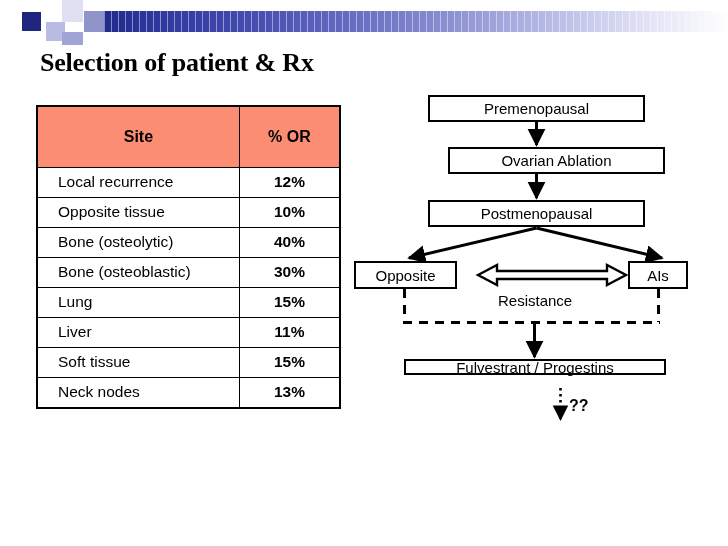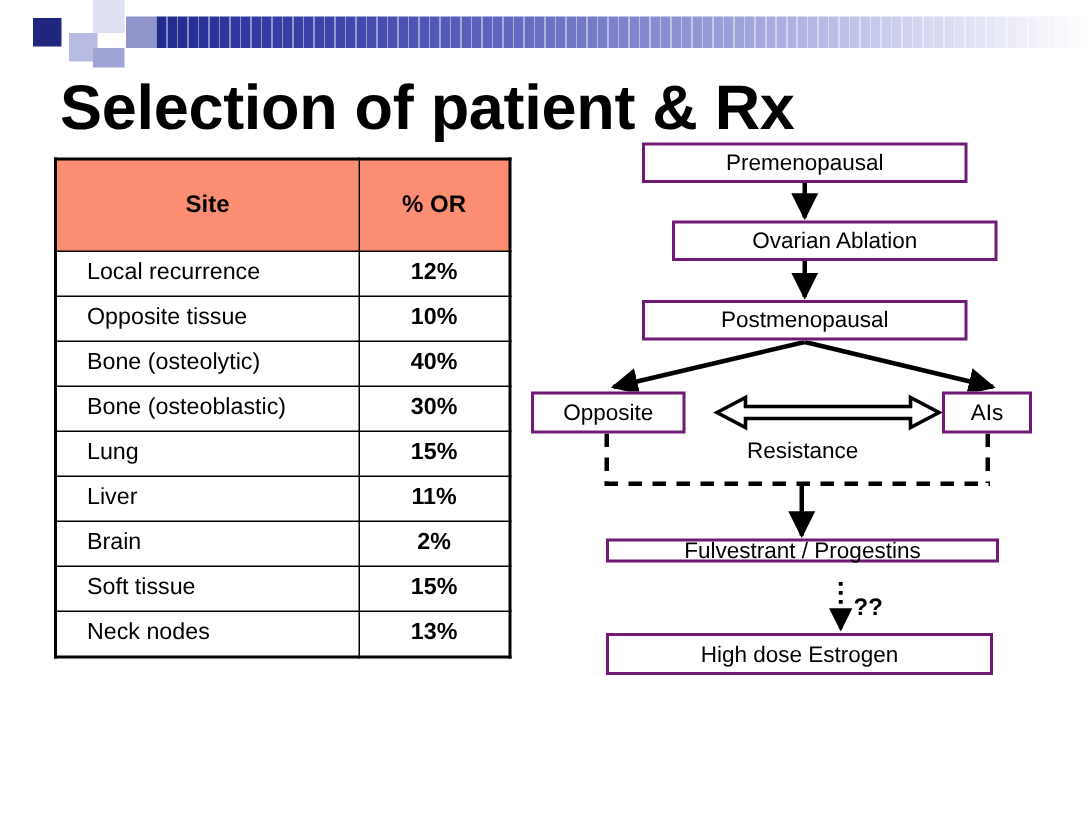--- a/index.html
+++ b/index.html
@@ -52,24 +52,25 @@
   .sq-a { left: 22px; top: 12px;  width: 19px; height: 19px; background: #20257e; }
   .sq-b { left: 46px; top: 22px;  width: 19px; height: 19px; background: #b9bce2; }
   .sq-c { left: 62px; top: 0px;   width: 21px; height: 22px; background: #dfe1f2; }
   .sq-d { left: 62px; top: 32px;  width: 21px; height: 13px; background: #9fa4d4; }
   .sq-e { left: 84px; top: 11px;  width: 20px; height: 21px; background: #8f95cb; }
 
   
   #page-title {
     position: absolute;
     left: 40px; top: 48px;
-    font-size: 42px;
+    font-size: 26px;
     font-weight: bold;
     letter-spacing: -0.2px;
     white-space: nowrap;
+    font-family: Liberation Serif, serif;
   }
 
   
   #site-table {
     position: absolute;
     left: 36px; top: 105px;
     width: 305px;
     border-collapse: collapse;
     border: 2px solid #000;
     background: #ffffff;
@@ -100,21 +101,21 @@
 
   
   #flow {
     position: absolute;
     left: 0; top: 0;
     width: 728px; height: 546px;
     pointer-events: none;
   }
   .fbox {
     position: absolute;
-    border: 2px solid #701a75;
+    border: 2px solid #000000;
     background: #fff;
     font-size: 15px;
     display: flex;
     align-items: center;
     justify-content: center;
     box-sizing: border-box;
     line-height: 1;
   }
   #box-premenopausal   { left: 428px; top: 95px;  width: 217px; height: 27px; }
   #box-ovarian         { left: 428px; top: 147px; width: 217px; height: 27px; margin-left: 20px; }
@@ -181,24 +182,20 @@
       </tr>
       <tr>
         <td>Lung</td>
         <td class="val">15%</td>
       </tr>
       <tr>
         <td>Liver</td>
         <td class="val">11%</td>
       </tr>
       <tr>
-        <td>Brain</td>
-        <td class="val">2%</td>
-      </tr>
-      <tr>
         <td>Soft tissue</td>
         <td class="val">15%</td>
       </tr>
       <tr>
         <td>Neck nodes</td>
         <td class="val">13%</td>
       </tr>
     </tbody>
 </table>
 
@@ -237,17 +234,16 @@
 
     <line x1="560.5" y1="388" x2="560.5" y2="419" stroke="#000" stroke-width="2.6" stroke-dasharray="2.5,3.5" marker-end="url(#arrowhead-sm)"></line>
   </svg>
 
   <div class="fbox" id="box-premenopausal">Premenopausal</div>
   <div class="fbox" id="box-ovarian">Ovarian Ablation</div>
   <div class="fbox" id="box-postmenopausal">Postmenopausal</div>
   <div class="fbox" id="box-tamoxifen">Opposite</div>
   <div class="fbox" id="box-ais">AIs</div>
   <div class="fbox" id="box-fulvestrant">Fulvestrant / Progestins</div>
-  <div class="fbox" id="box-estrogen">High dose Estrogen</div>
 
   <div class="flabel" id="label-resistance">Resistance</div>
   <div class="flabel" id="label-qq">??</div>
 </div>
 
 </body></html>

